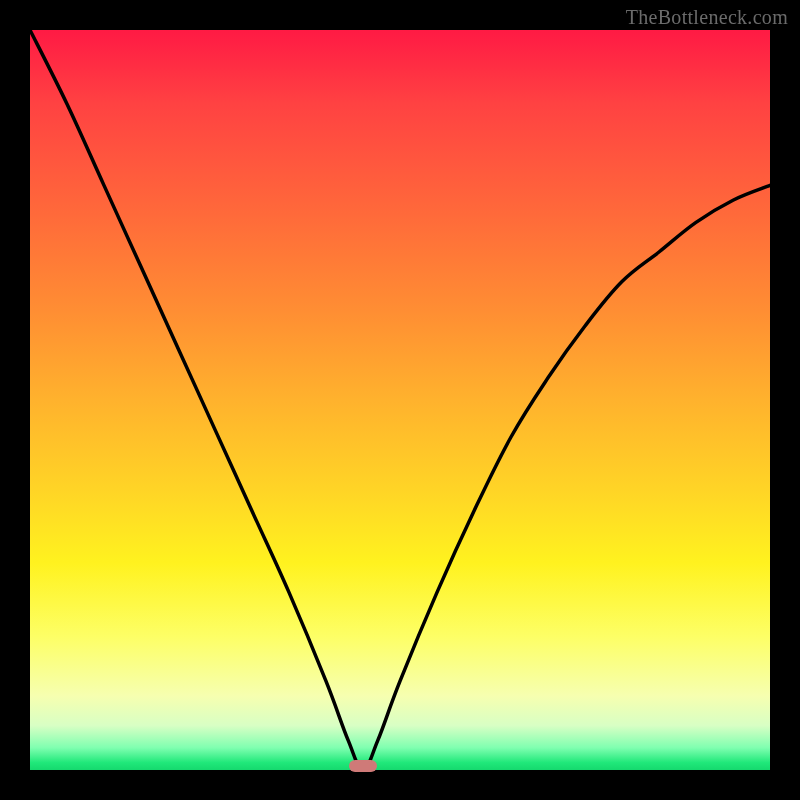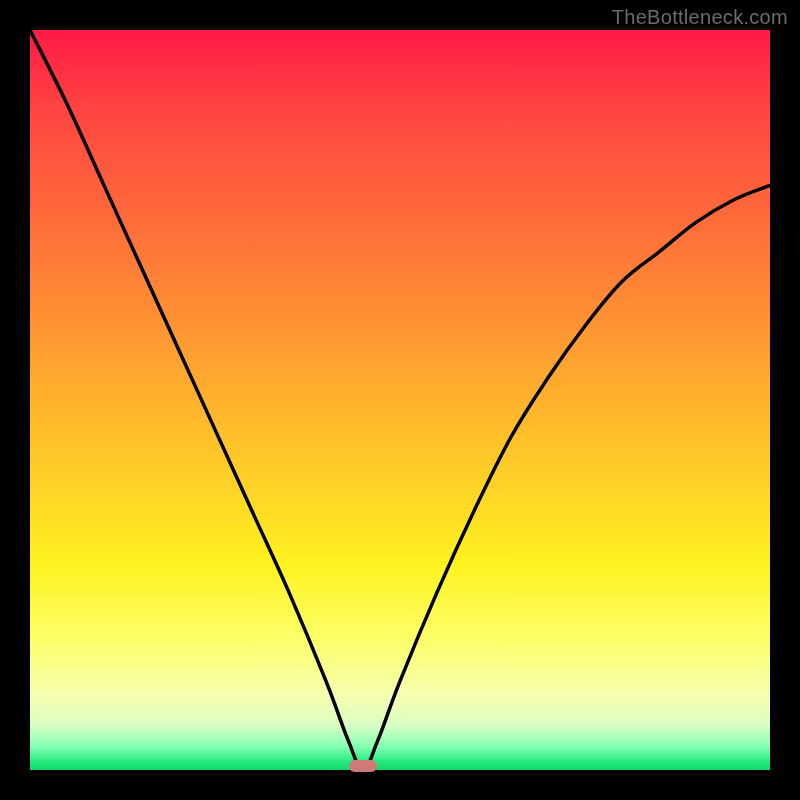--- a/index.html
+++ b/index.html
@@ -31,21 +31,21 @@
       #d8ffc4 94%,
       #7fffb0 97%,
       #20e87a 99%,
       #15d96e 100%
     );
   }
   .watermark {
     position: absolute;
     top: 6px;
     right: 12px;
-    font-family: Liberation Sans, sans-serif;
+    font-family: Liberation Serif, serif;
     font-size: 20px;
     color: #6b6b6b;
     letter-spacing: 0.3px;
   }
   svg.curve {
     position: absolute;
     left: 30px;
     top: 30px;
     width: 740px;
     height: 740px;

